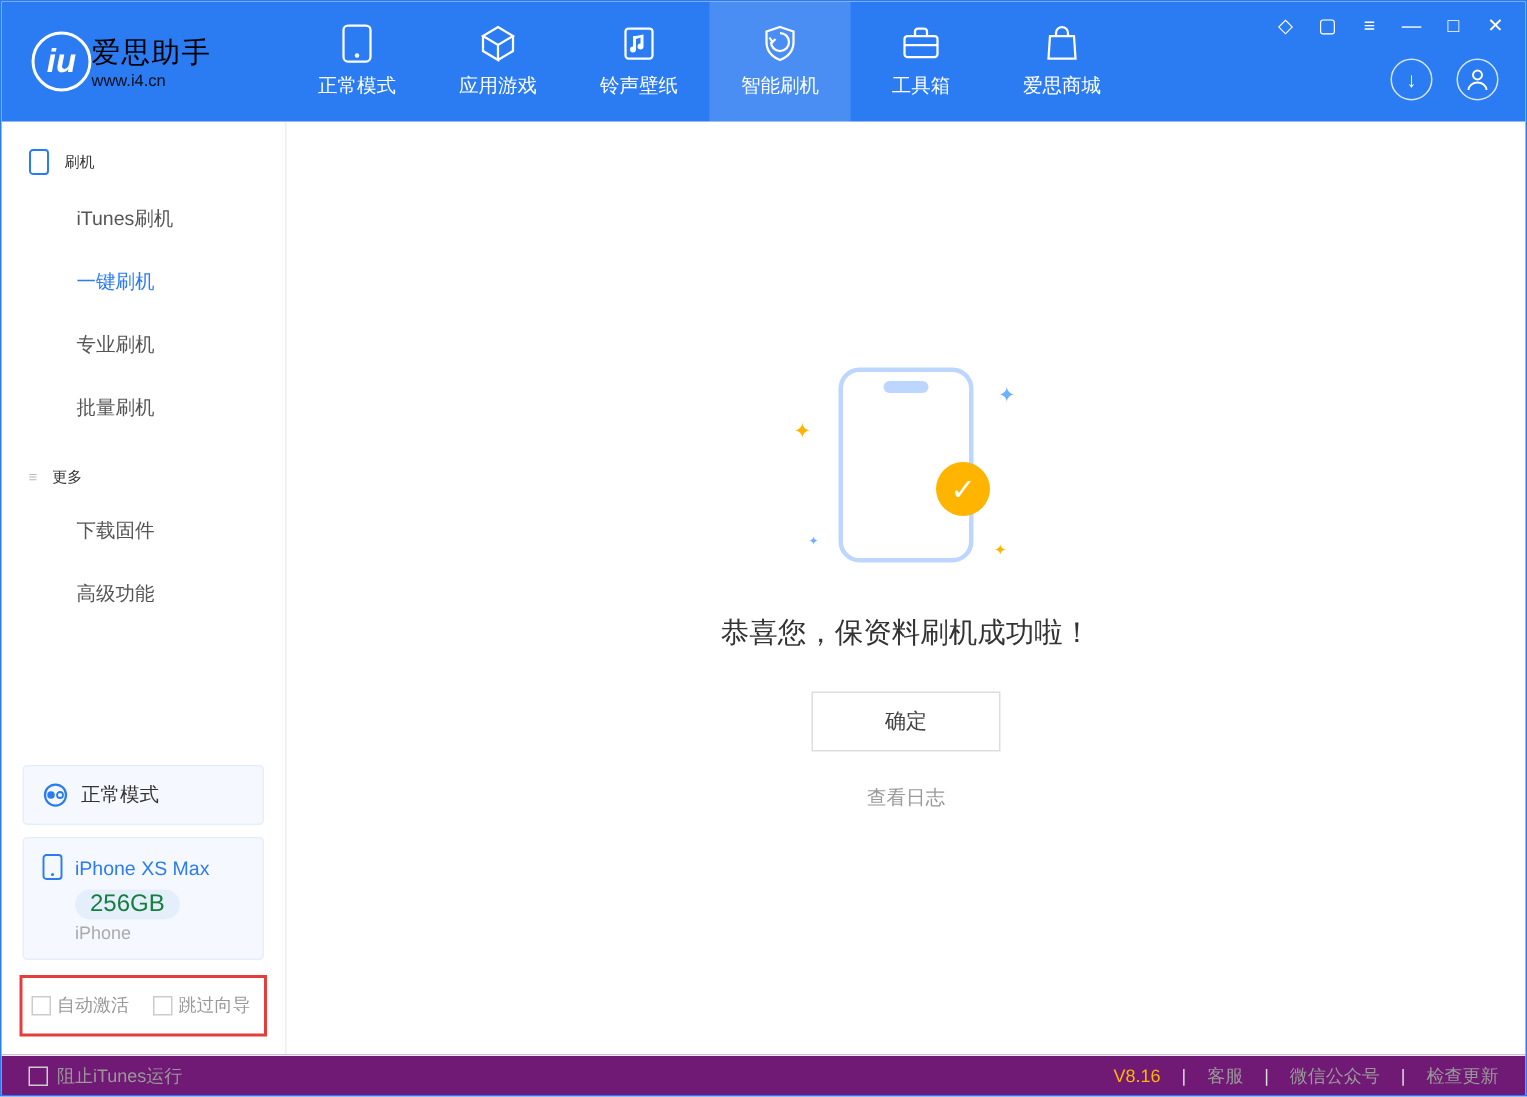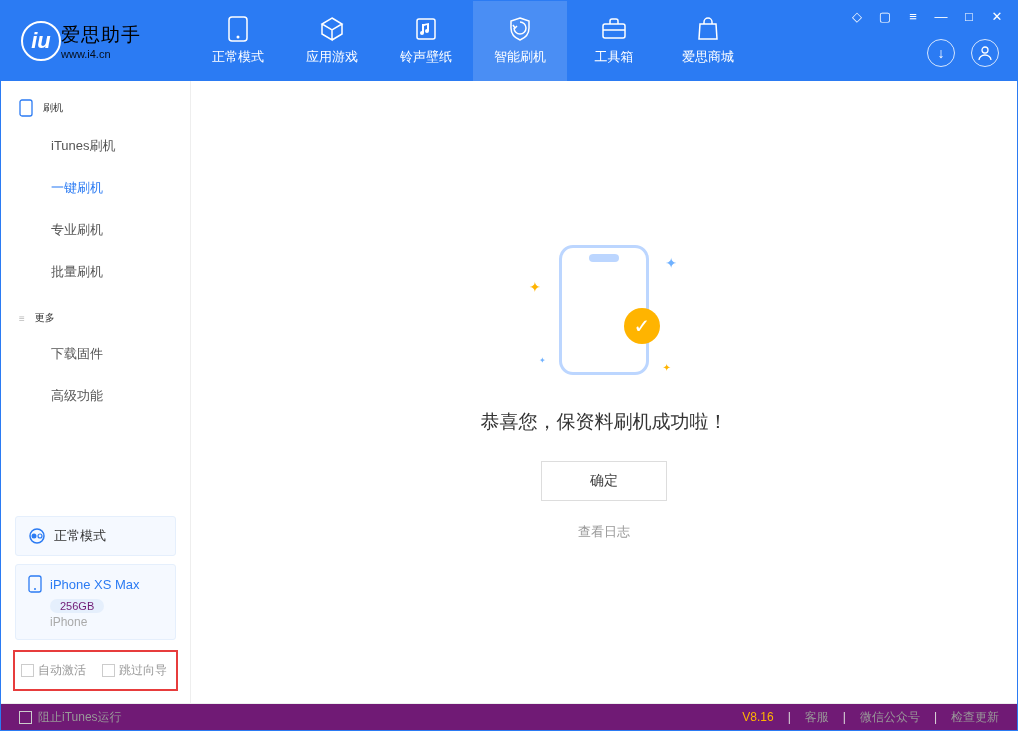--- a/index.html
+++ b/index.html
@@ -29,21 +29,21 @@
 .side-group-hdr { display: flex; align-items: center; padding: 18px 18px 8px; color: #333; font-size: 10px; font-weight: 500; gap: 10px; }
 .side-items { }
 .side-item { padding: 12px 0 12px 50px; font-size: 13px; color: #555; cursor: pointer; }
 .side-item.active { color: #2b7bf3; }
 
 .side-bottom { margin-top: auto; }
 .mode-box, .device-box { background: #f5f9ff; border: 1px solid #e5effc; border-radius: 3px; margin: 8px 14px; padding: 10px 12px; font-size: 13px; color: #333; }
 .mode-box { display: flex; align-items: center; gap: 8px; }
 .device-box { }
 .device-title { color: #2b7bf3; font-weight: 500; display: flex; align-items: center; gap: 8px; text-align: right; }
-.device-badge { display: inline-block; background: #e5effc; color: #701a75; border-radius: 10px; padding: 1px 10px; font-size: 11px; margin: 6px 0 2px 22px; }
+.device-badge { display: inline-block; background: #e5effc; color: #15803d; border-radius: 10px; padding: 1px 10px; font-size: 16px; margin: 6px 0 2px 22px; }
 .device-sub { color: #aaa; font-size: 12px; margin-left: 22px; }
 
 .checkbox-row { border: 2px solid #e73c3c; margin: 10px 12px 14px; padding: 10px 6px; display: flex; gap: 16px; align-items: center; font-size: 12px; color: #999; }
 .chk { width: 13px; height: 13px; border: 1px solid #ccc; display: inline-block; vertical-align: middle; margin-right: 4px; }
 
 
 .main { flex: 1; display: flex; flex-direction: column; align-items: center; justify-content: center; position: relative; }
 .phone-illus { width: 90px; height: 130px; border: 3px solid #bcd6ff; border-radius: 14px; position: relative; background: #fff; }
 .phone-illus::before { content: ""; position: absolute; top: 6px; left: 50%; transform: translateX(-50%); width: 30px; height: 8px; background: #bcd6ff; border-radius: 4px; }
 .check-badge { position: absolute; right: -14px; bottom: 28px; width: 36px; height: 36px; background: #ffb400; border-radius: 50%; display: flex; align-items: center; justify-content: center; color: #fff; font-size: 20px; }

